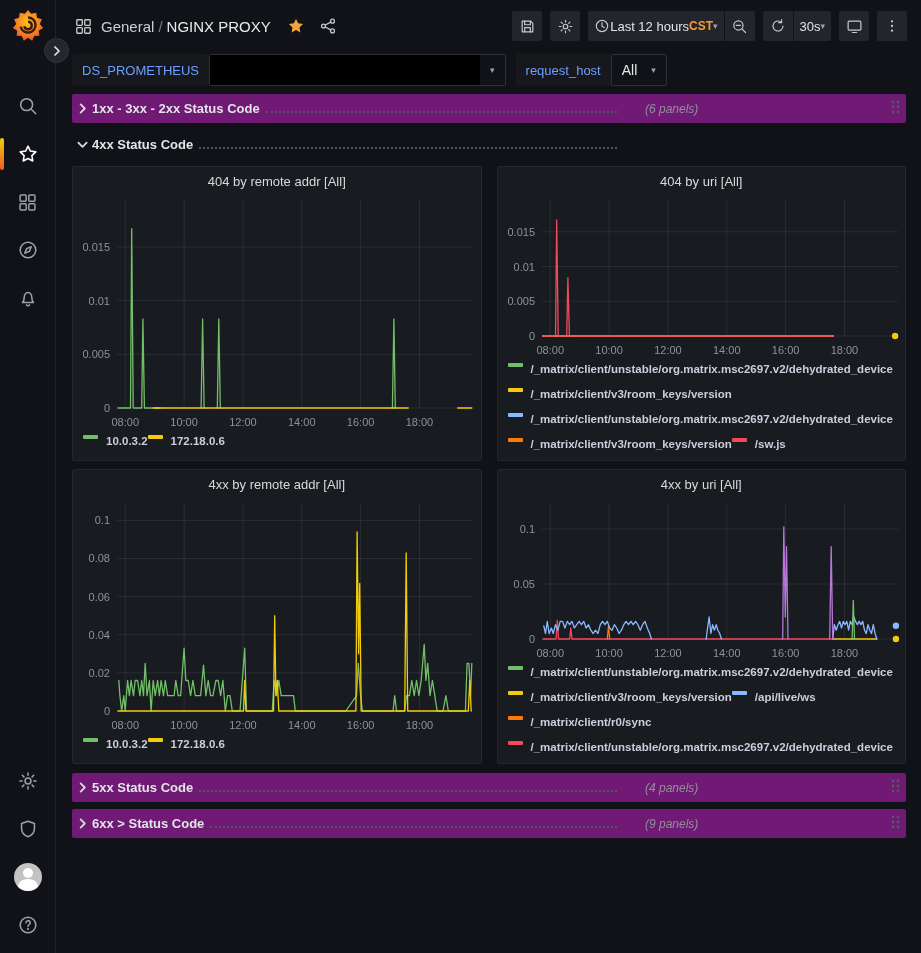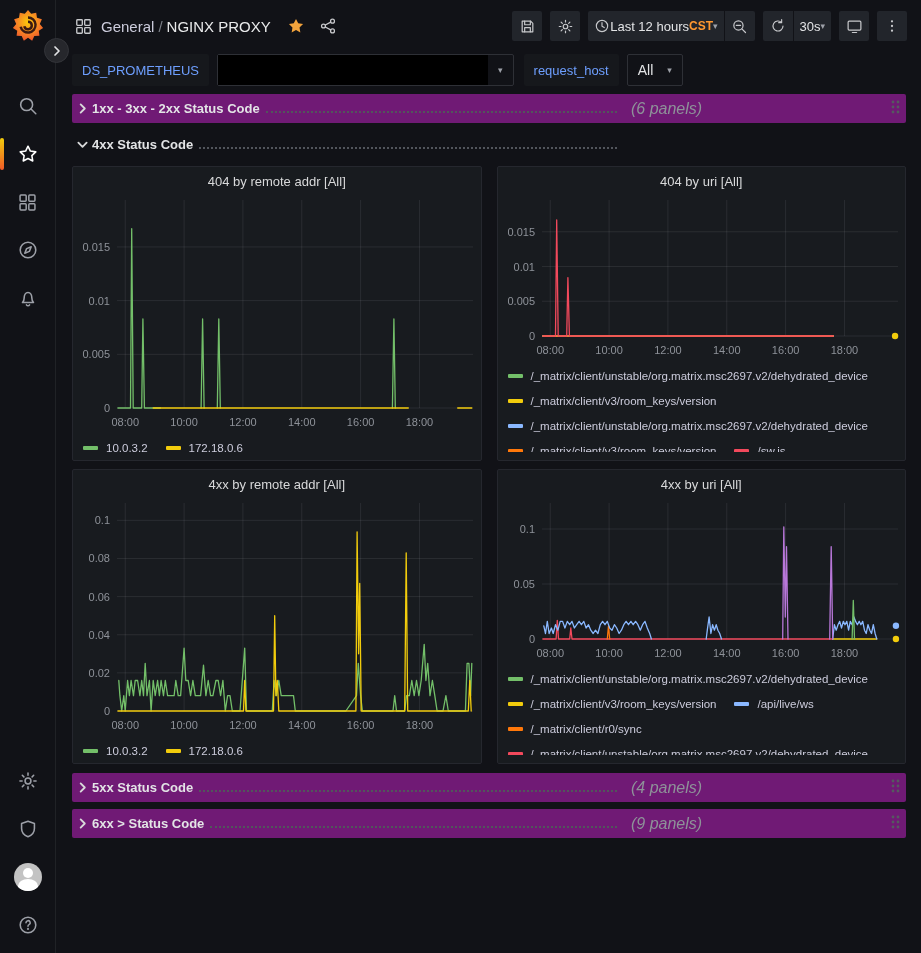--- a/index.html
+++ b/index.html
@@ -37,50 +37,50 @@
   .btn-group { display:flex; gap:1px; }
   .btn-group .nav-btn { border-radius:0; }
   .btn-group .nav-btn:first-child { border-radius:2px 0 0 2px; }
   .btn-group .nav-btn:last-child { border-radius:0 2px 2px 0; }
   .tp-text { font-size:13px; color:#e3e4e6; }
   .tp-tz { font-size:12px; font-weight:bold; color:#ff9830; }
   .caret { font-size:9px; color:#9da0a8; }
 
   
   .subbar { margin-left:56px; padding:2px 14px 8px 16px; display:flex; align-items:center; gap:10px; }
-  .var-group { display:flex; align-items:center; gap:8px; }
+  .var-group { display:flex; align-items:center; gap:0; }
   .var-label { height:32px; display:flex; align-items:center; padding:0 10px; background:#16181c;
                color:#6e9fff; font-size:13px; font-weight:500; border-radius:2px; cursor:pointer; }
   .var-select { height:32px; display:flex; align-items:center; background:#111217; border:1px solid #2e3036;
                 border-radius:2px; cursor:pointer; }
   .redacted { width:270px; height:30px; background:#000; }
   .var-select .caret { padding:0 10px; }
   .var-value { font-size:14px; color:#e3e4e6; padding:0 4px 0 10px; }
 
   
   .content { margin-left:56px; padding:0 15px 0 16px; }
   .dash-row { height:29px; display:flex; align-items:center; margin-bottom:7px; border-radius:2px; cursor:pointer; }
   .dash-row.collapsed { background:#701a75; }
   .row-chevron { width:20px; display:flex; justify-content:center; color:#d8d9da; }
   .row-left { display:flex; align-items:baseline; width:525px; }
   .row-title { font-size:13px; font-weight:700; color:#e3e4e6; white-space:nowrap; margin-right:6px; }
   .row-dots { flex:1; border-bottom:2px dotted #52555c; height:9px; }
-  .row-count { font-size:16px; font-style:italic; color:#8e9299; margin-left:14px; }
+  .row-count { font-size:12px; font-style:italic; color:#8e9299; margin-left:28px; }
   .row-drag { margin-left:auto; padding-right:6px; cursor:grab; }
 
   .panel-grid { display:grid; grid-template-columns:1fr 1fr; gap:8px 15px; margin:2px 0 9px 0; }
   .panel { height:295px; background:#181b1f; border:1px solid #25272e; border-radius:2px; overflow:hidden;
            display:flex; flex-direction:column; }
   .panel-header { height:29px; display:flex; align-items:center; justify-content:center; cursor:pointer; flex:none; }
   .panel-title { font-size:13px; font-weight:500; color:#d8d9da; }
   .panel svg.chart { display:block; margin:0 4px; flex:none; }
   .tick { fill:#8e9299; font-size:11px; font-family:"Liberation Sans",sans-serif; }
   .legend { padding:1px 10px 4px 10px; display:flex; flex-wrap:wrap; overflow:hidden; align-content:flex-start; }
   .legend.clip { max-height:90px; }
-  .legend-item { display:flex; align-items:center; margin-right:18px; height:25px; white-space:nowrap; cursor:pointer; }
+  .legend-item { display:flex; align-items:flex-start; height:25px; white-space:nowrap; cursor:pointer;font-weight:bold; }
   .swatch { width:15px; height:4px; border-radius:1px; margin-right:8px; flex:none; }
   .legend-label { font-size:11.5px; color:#ccccdc; }
 
   svg.icon { fill:none; stroke-width:1.7; stroke-linecap:round; stroke-linejoin:round; }
   .nav-btn svg.icon { stroke:#c8c9cc; }
 </style>
 </head>
 <body>
 
 <nav class="sidebar">

